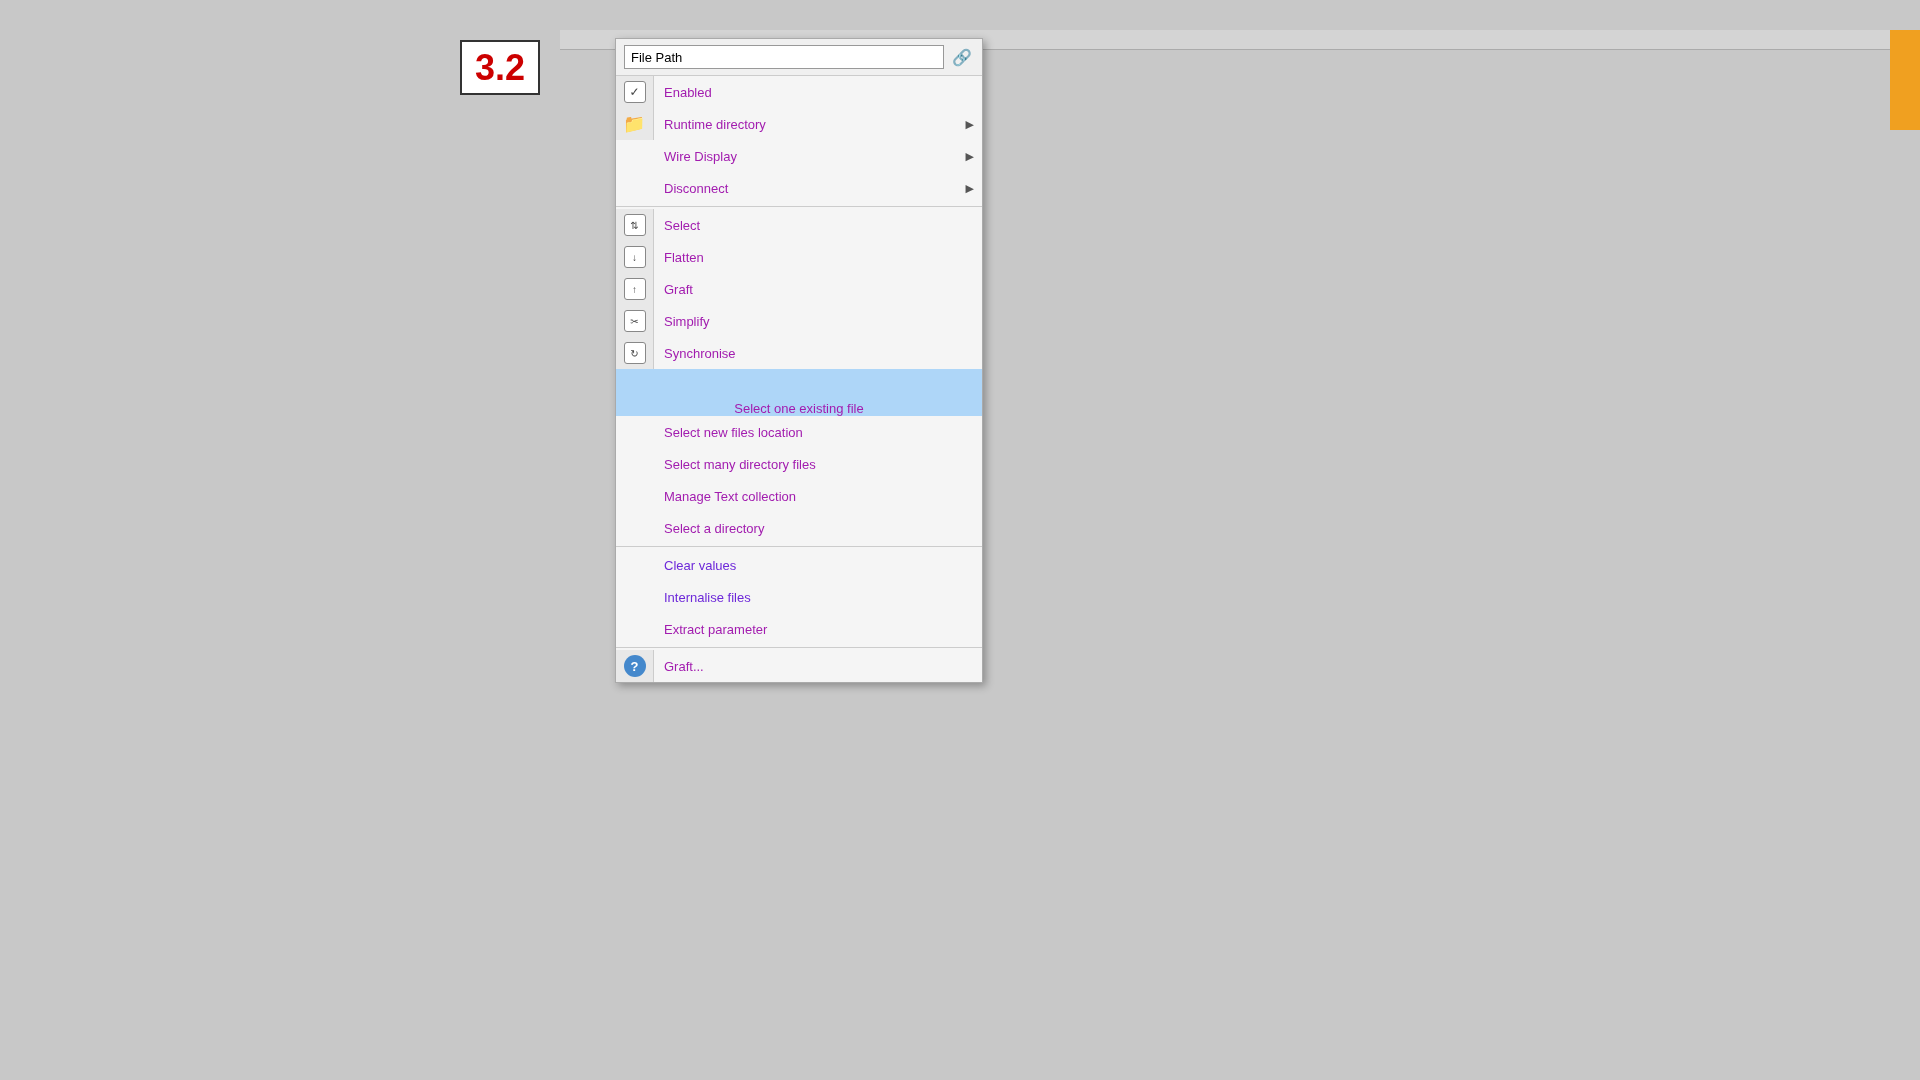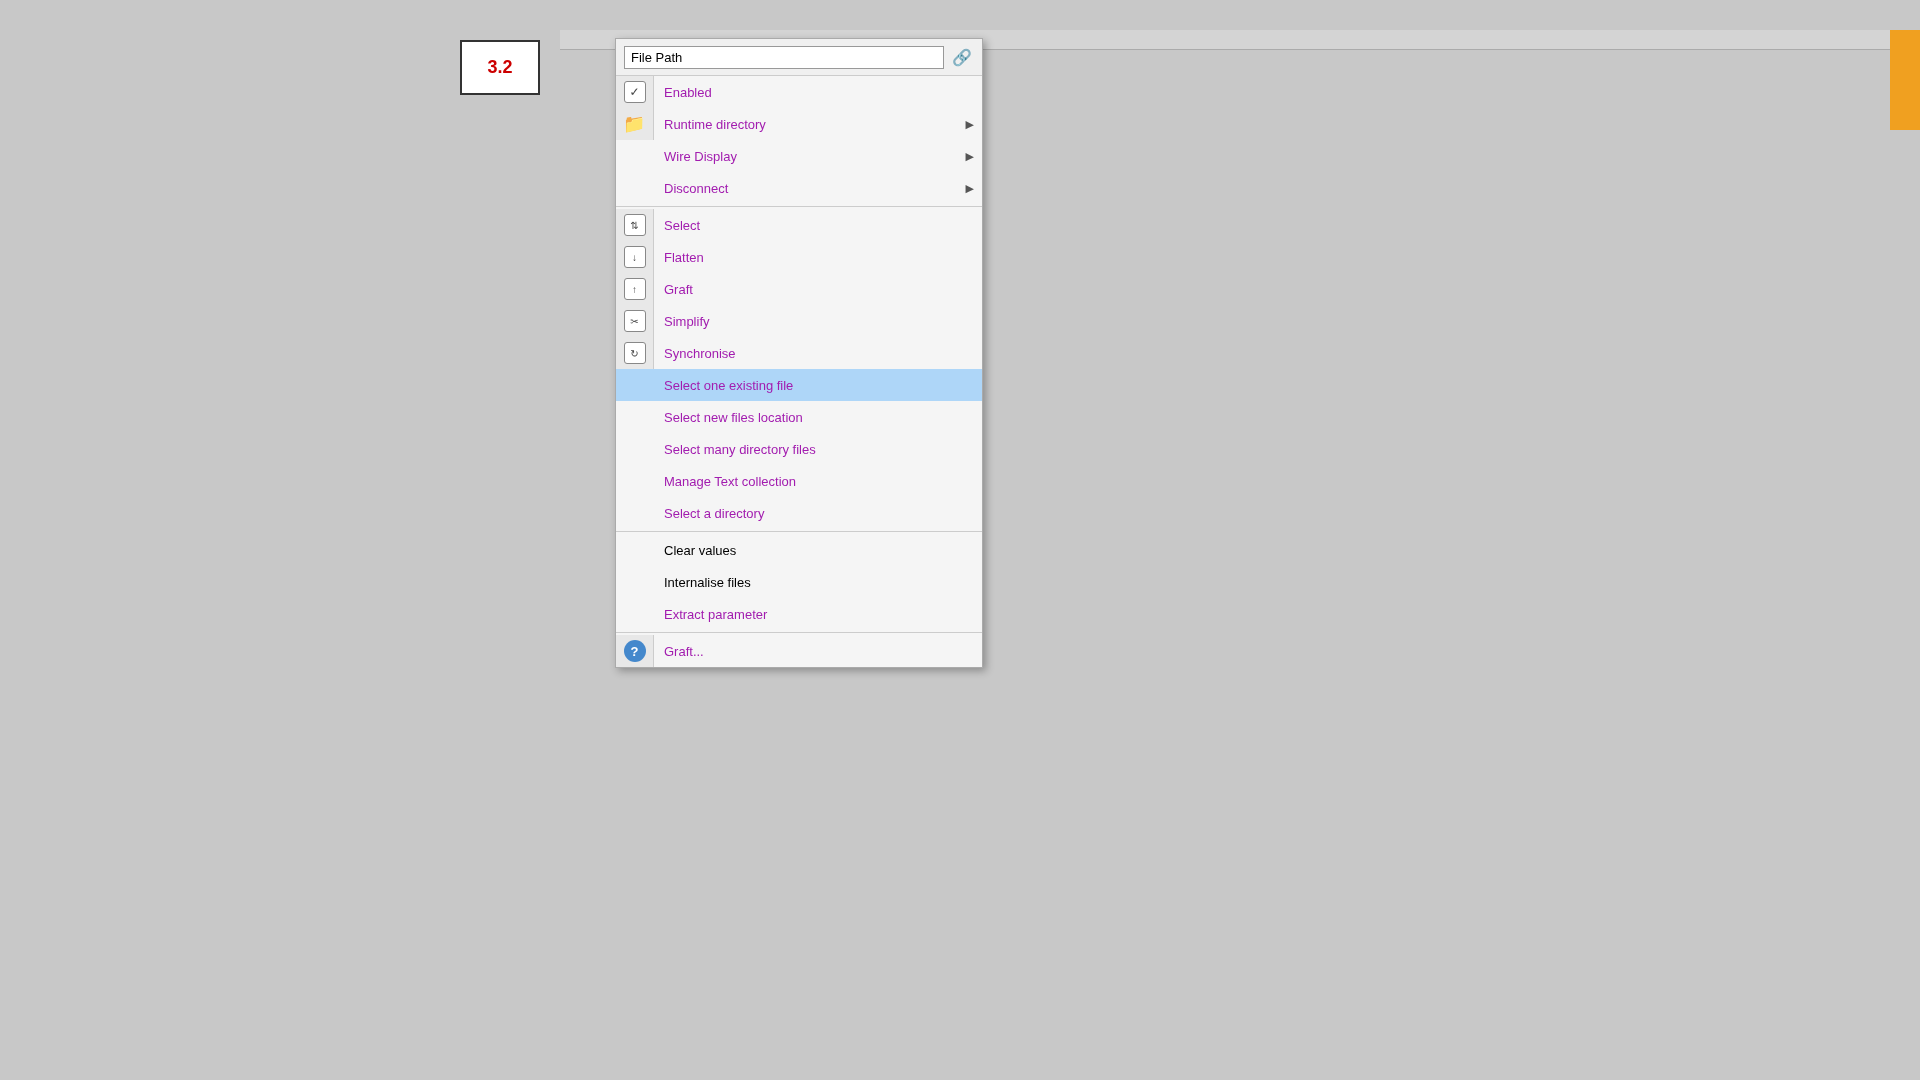--- a/index.html
+++ b/index.html
@@ -20,21 +20,21 @@
       left: 460px;
       width: 80px;
       height: 55px;
       border: 2px solid #333;
       background: #fff;
       display: flex;
       align-items: center;
       justify-content: center;
     }
     .version-text {
-      font-size: 18px;
+      font-size: 36px;
       font-weight: bold;
       color: #cc0000;
     }
 
     
     .toolbar-bg {
       position: absolute;
       top: 30px;
       left: 560px;
       right: 0;
@@ -61,21 +61,20 @@
       width: 368px;
       background: #f5f5f5;
       border: 1px solid #aaa;
       box-shadow: 3px 3px 8px rgba(0,0,0,0.3);
       z-index: 100;
     }
 
     
     .menu-header {
       display: flex;
-      align-items: center;
       padding: 6px 8px;
       background: #f0f0f0;
       border-bottom: 1px solid #ccc;
       gap: 6px;
     }
     .menu-header-input {
       flex: 1;
       border: 1px solid #999;
       background: #fff;
       padding: 3px 6px;
@@ -95,20 +94,21 @@
     
     .menu-row {
       display: flex;
       align-items: center;
       min-height: 32px;
       cursor: pointer;
       position: relative;
     }
     .menu-row.highlighted {
       background: #aed6f8;
+      flex-direction: column;
     }
     .menu-row.disabled-item {
       color: #aaa;
       cursor: default;
     }
 
     .menu-icon-cell {
       width: 38px;
       min-height: 32px;
       display: flex;
@@ -124,21 +124,21 @@
     }
 
     .menu-label {
       flex: 1;
       padding: 0 10px;
       font-size: 13px;
       color: #a21caf;
       white-space: nowrap;
     }
     .menu-label.disabled-text {
-      color: #000000;
+      color: #6d28d9;
     }
     .menu-arrow {
       padding-right: 8px;
       font-size: 11px;
       color: #555;
     }
 
     .menu-separator {
       height: 1px;
       background: #ccc;

